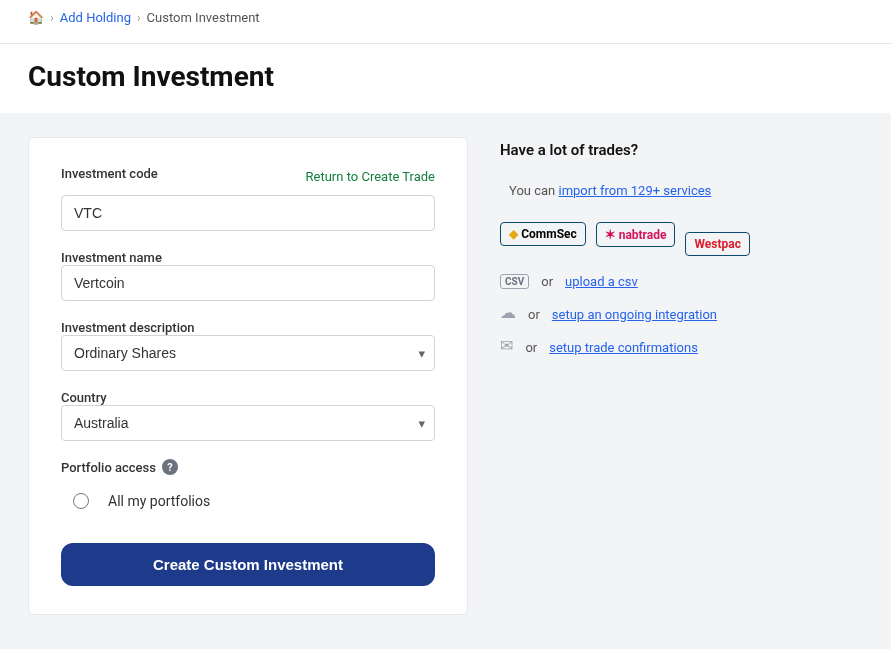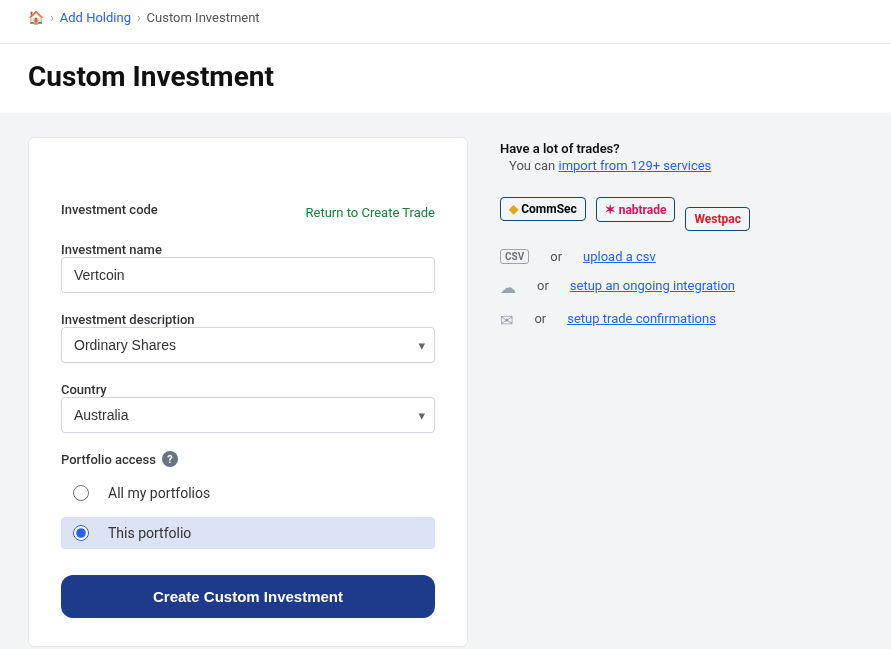--- a/index.html
+++ b/index.html
@@ -57,21 +57,20 @@
       padding: 28px 32px;
       flex: 0 0 440px;
       min-width: 0;
     }
 
     .form-header {
       display: flex;
       justify-content: space-between;
       align-items: center;
       margin-bottom: 8px;
-      margin-top: 36px;
     }
 
     .field-label {
       font-size: 13px;
       color: #333;
       font-weight: 500;
       margin-bottom: 6px;
     }
 
     .field-group {
@@ -184,24 +183,24 @@
       cursor: pointer;
       margin-top: 8px;
     }
 
     .sidebar-panel {
       flex: 1;
       padding-top: 4px;
     }
 
     .sidebar-title {
-      font-size: 13px;
+      font-size: 15px;
       font-weight: 600;
       color: #111;
-      margin-bottom: 2px;
+      margin-bottom: 24px;
     }
 
     .sidebar-text {
       font-size: 13px;
       color: #555;
       margin-bottom: 14px;
       margin-left: 9px;
     }
 
     .sidebar-text a {
@@ -223,22 +222,22 @@
       font-size: 12px;
       font-weight: 700;
     }
 
     .commSec { color: #000; }
     .nabtrade { color: #d4145a; }
     .westpac { color: #da1c2b; margin-top: 20px; }
 
     .sidebar-option {
       display: flex;
-      align-items: flex-start;
-      gap: 21px;
+      align-items: flex-end;
+      gap: 12px;
       margin-bottom: 14px;
       font-size: 13px;
       color: #555;
     }
 
     .sidebar-option a {
       color: #2563eb;
       text-decoration: underline;
     }
 
@@ -274,20 +273,21 @@
 <div class="page-title">Custom Investment</div>
 
 <div class="content-area">
   <div class="form-card">
 
     <div class="field-group">
       <div class="form-header">
         <label class="field-label">Investment code</label>
         <a href="#" class="return-link">Return to Create Trade</a>
       </div>
+      <input type="text" class="form-input" value="VTC" style="">
     </div>
 
     <div class="field-group">
       <label class="field-label">Investment name</label>
       <input type="text" class="form-input" value="Vertcoin" style="">
     </div>
 
     <div class="field-group">
       <label class="field-label">Investment description</label>
       <div class="form-select-wrapper">
@@ -319,24 +319,20 @@
       <div class="portfolio-label">
         <span>Portfolio access</span>
         <span class="help-icon">?</span>
       </div>
 
       <div class="radio-option">
         <input type="radio" name="portfolio" id="all" style="">
         <label for="all" class="radio-label">All my portfolios</label>
       </div>
 
-      <div class="radio-option selected">
-        <input type="radio" name="portfolio" id="this" checked="" style="">
-        <label for="this" class="radio-label">This portfolio</label>
-      </div>
     </div>
 
     <button class="create-btn">Create Custom Investment</button>
 
   </div>
 
   <div class="sidebar-panel">
     <div class="sidebar-title">Have a lot of trades?</div>
 
     <div class="sidebar-text">

